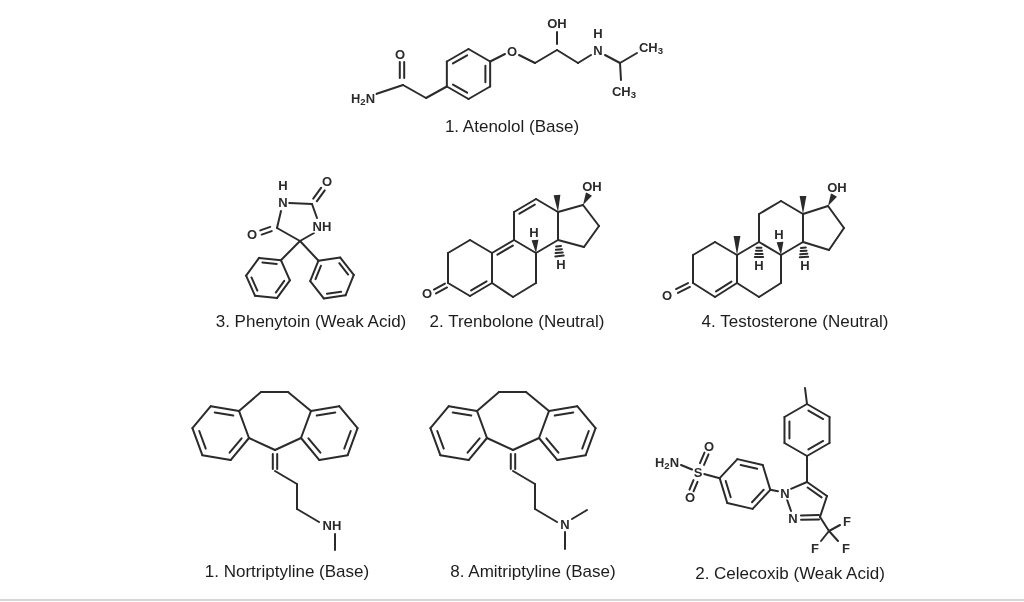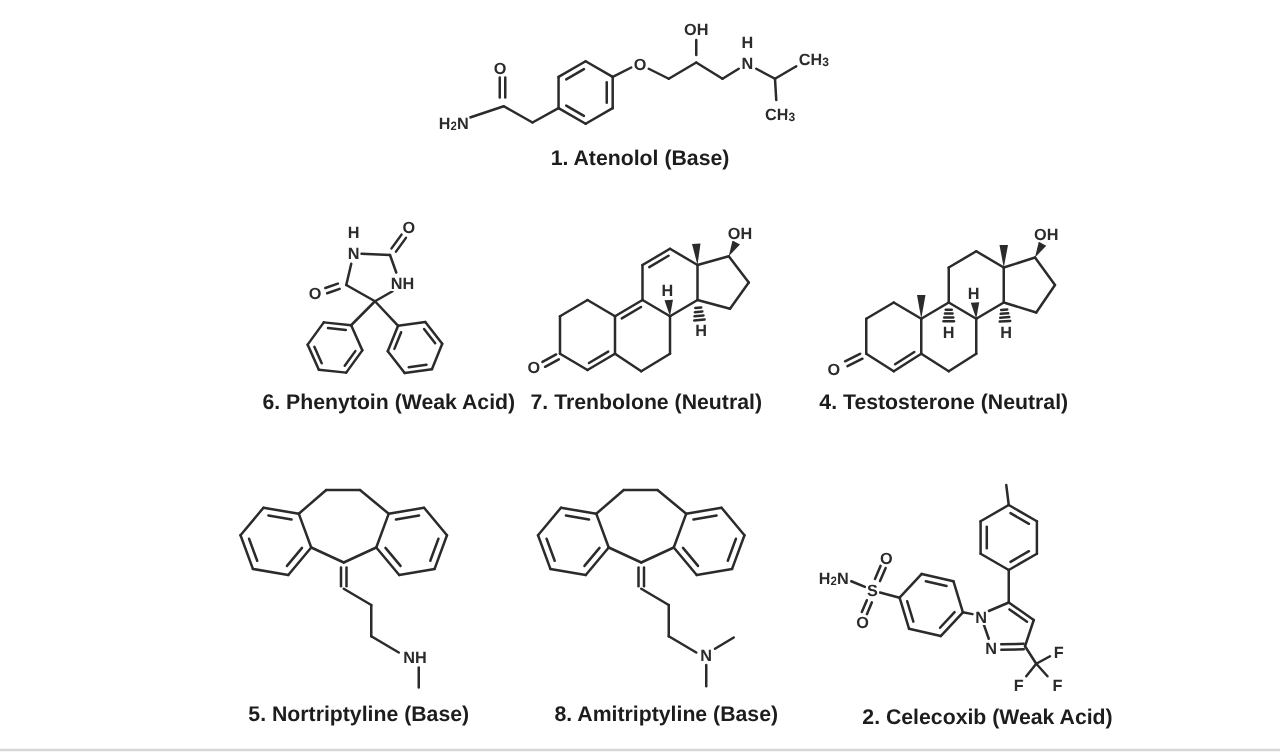--- a/index.html
+++ b/index.html
@@ -4,21 +4,21 @@
 <style>
   html,body{margin:0;padding:0}
   body{
     width:1024px;height:602px;position:relative;overflow:hidden;
     background:#ffffff;font-family:"Liberation Sans",sans-serif;
   }
   .molecule{position:absolute}
   .molecule svg{display:block;overflow:visible}
   .caption{
     position:absolute;transform:translateX(-50%);
-    font-size:17px;font-weight:bold;color:#1d1d1d;white-space:nowrap;
+    font-size:17px;font-weight:normal;color:#1d1d1d;white-space:nowrap;
     letter-spacing:0px;
   }
   .divider{position:absolute;left:0;width:1024px;bottom:1px;height:2px;background:#d6d6d6}
   svg text{
     font-family:"Liberation Sans",sans-serif;font-weight:bold;
     paint-order:stroke;stroke:#ffffff;stroke-width:3px;stroke-linejoin:round;
   }
 </style>
 </head>
 <body>
@@ -295,20 +295,20 @@
       <text x="40" y="112" text-anchor="middle" dominant-baseline="central" font-size="13" fill="#2b2b2b"><tspan>O</tspan></text>
       <text x="135" y="108" text-anchor="middle" dominant-baseline="central" font-size="13" fill="#2b2b2b"><tspan>N</tspan></text>
       <text x="143" y="133" text-anchor="middle" dominant-baseline="central" font-size="13" fill="#2b2b2b"><tspan>N</tspan></text>
       <text x="197" y="136" text-anchor="middle" dominant-baseline="central" font-size="13" fill="#2b2b2b"><tspan>F</tspan></text>
       <text x="165" y="163" text-anchor="middle" dominant-baseline="central" font-size="13" fill="#2b2b2b"><tspan>F</tspan></text>
       <text x="196" y="163" text-anchor="middle" dominant-baseline="central" font-size="13" fill="#2b2b2b"><tspan>F</tspan></text>
     </svg>
   </div>
 
 <div class="caption" style="left:512px;top:117px">1. Atenolol (Base)</div>
-<div class="caption" style="left:311px;top:312px">6. Phenytoin (Weak Acid)</div>
-<div class="caption" style="left:517px;top:312px">7. Trenbolone (Neutral)</div>
-<div class="caption" style="left:755px;top:312px">4. Testosterone (Neutral)</div>
-<div class="caption" style="left:287px;top:562px">5. Nortriptyline (Base)</div>
+<div class="caption" style="left:311px;top:312px">3. Phenytoin (Weak Acid)</div>
+<div class="caption" style="left:517px;top:312px">2. Trenbolone (Neutral)</div>
+<div class="caption" style="left:795px;top:312px">4. Testosterone (Neutral)</div>
+<div class="caption" style="left:287px;top:562px">1. Nortriptyline (Base)</div>
 <div class="caption" style="left:533px;top:562px">8. Amitriptyline (Base)</div>
 <div class="caption" style="left:790px;top:564px">2. Celecoxib (Weak Acid)</div>
 
 <div class="divider"></div>
 
 </body></html>

